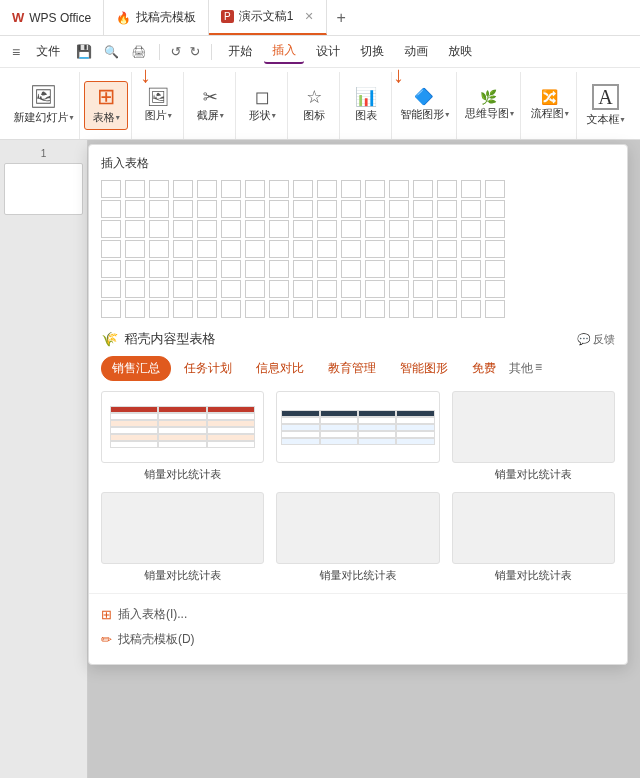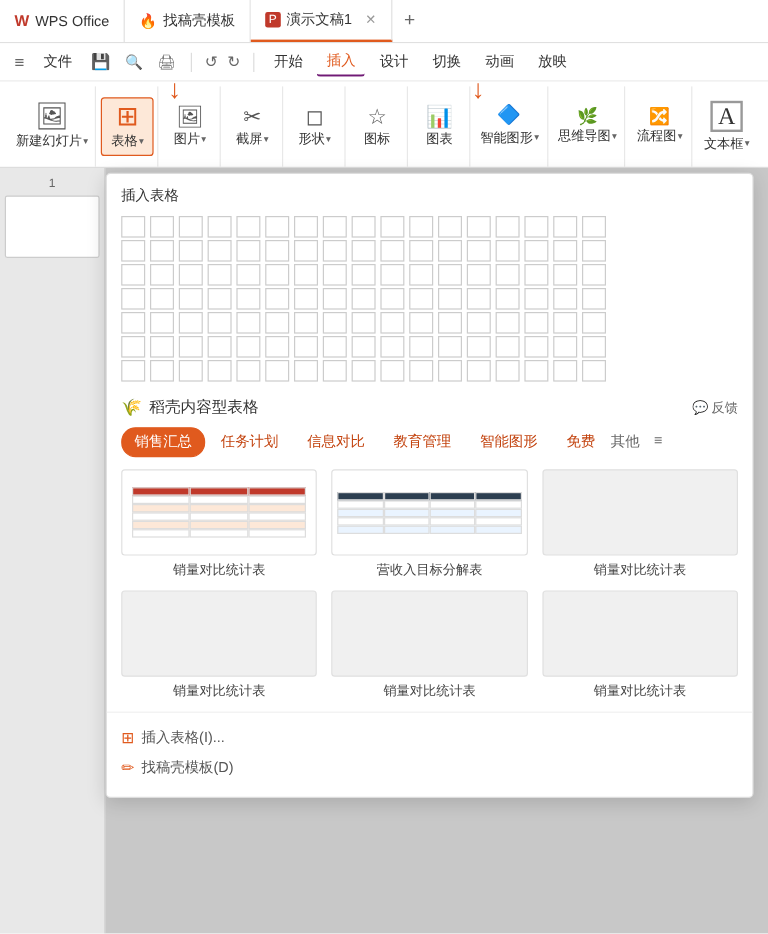--- a/index.html
+++ b/index.html
@@ -224,21 +224,21 @@
       font-size: 12px;
       cursor: pointer;
       color: #c2410c;
       border: 1px solid transparent;
     }
     .cat-tab.active {
       background: #e05a1e;
       color: #fff;
       border-color: #e05a1e;
     }
-    .cat-more { color: #666; font-size: 12px; cursor: pointer; display: flex; align-items: flex-start; gap: 12px; }
+    .cat-more { color: #666; font-size: 12px; cursor: pointer; display: flex; align-items: flex-start; gap: 2px; }
 
     
     .template-grid {
       display: grid;
       grid-template-columns: repeat(3, 1fr);
       gap: 10px 12px;
     }
     .template-item {
       cursor: pointer;
     }
@@ -684,21 +684,20 @@
               <div class="mini-cell"></div>
             </div>
             <div class="mini-table-row">
               <div class="mini-cell alt-row2"></div>
               <div class="mini-cell alt-row2"></div>
               <div class="mini-cell alt-row2"></div>
               <div class="mini-cell alt-row2"></div>
             </div>
           </div>
         </div>
-        <div class="template-name">营收入目标分解表</div>
       </div>
 
       <div class="template-item">
         <div class="template-thumb"></div>
         <div class="template-name">销量对比统计表</div>
       </div>
 
       <div class="template-item">
         <div class="template-thumb"></div>
         <div class="template-name">销量对比统计表</div>

